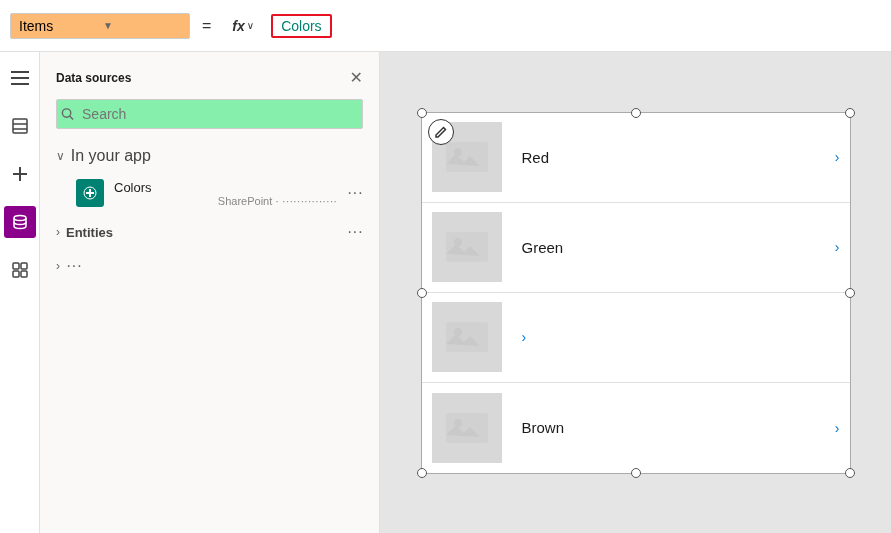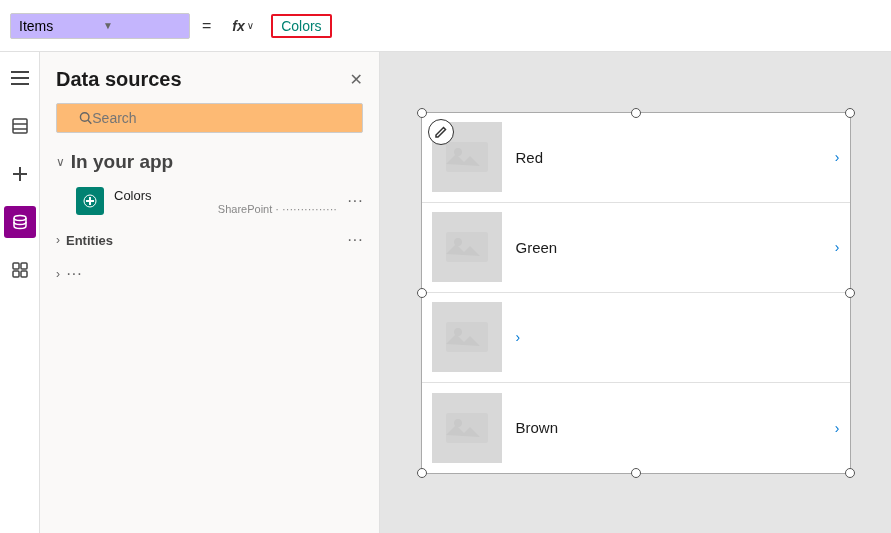--- a/index.html
+++ b/index.html
@@ -14,21 +14,21 @@
       border-bottom: 1px solid #e0e0e0;
       padding: 0 10px;
       gap: 8px;
     }
     .items-dropdown {
       display: flex;
       align-items: center;
       border: 1px solid #ccc;
       border-radius: 2px;
       padding: 4px 8px;
-      background: #c4b5fd;
+      background: #fdba74;
       min-width: 180px;
       cursor: pointer;
       gap: 6px;
     }
     .items-dropdown span { flex: 1; }
     .items-dropdown .chevron { color: #666; font-size: 10px; }
     .equals-sign { color: #333; font-size: 16px; margin: 0 4px; }
     .fx-button {
       display: flex;
       align-items: center;
@@ -90,39 +90,40 @@
       border-right: 1px solid #e0e0e0;
       padding: 0;
     }
     .panel-header {
       display: flex;
       align-items: center;
       justify-content: space-between;
       padding: 16px 16px 12px 16px;
     }
     .panel-title {
-      font-size: 20px;
+      font-size: 12px;
       font-weight: 600;
       color: #1b1b1b;
     }
     .close-btn {
       cursor: pointer;
       color: #666;
       font-size: 16px;
       background: none;
       border: none;
     }
     .search-box {
       margin: 0 16px 12px 16px;
       display: flex;
       align-items: center;
       border: 1px solid #ccc;
       border-radius: 2px;
-      background: #fdba74;
-      padding: 6px 22px;
+      background: #86efac;
+      padding: 6px 4px;
+      gap: 8px;
     }
     .search-box input {
       border: none;
       outline: none;
       background: transparent;
       font-size: 14px;
       color: #333;
       width: 100%;
     }
     .search-icon-svg { color: #666; }
@@ -130,21 +131,21 @@
     
     .section-header {
       display: flex;
       align-items: center;
       padding: 6px 16px;
       gap: 6px;
       cursor: pointer;
       color: #444;
     }
     .section-header .chevron { font-size: 12px; color: #666; }
-    .section-label { font-size: 19px; font-weight: 700; }
+    .section-label { font-size: 16px; font-weight: 400; }
 
     .data-item {
       display: flex;
       align-items: center;
       padding: 8px 16px 8px 36px;
       gap: 10px;
       cursor: pointer;
     }
     .data-item-icon {
       width: 28px;
@@ -228,21 +229,21 @@
       z-index: 5;
     }
 
     
     .gallery-item {
       display: flex;
       align-items: center;
       border-bottom: 1px solid #e0e0e0;
       height: 90px;
       padding: 0 10px;
-      gap: 14px;
+      gap: 20px;
       background: #fff;
     }
     .gallery-item:last-child { border-bottom: none; }
     .gallery-thumb {
       width: 70px;
       height: 70px;
       background: #d8d8d8;
       display: flex;
       align-items: center;
       justify-content: center;

